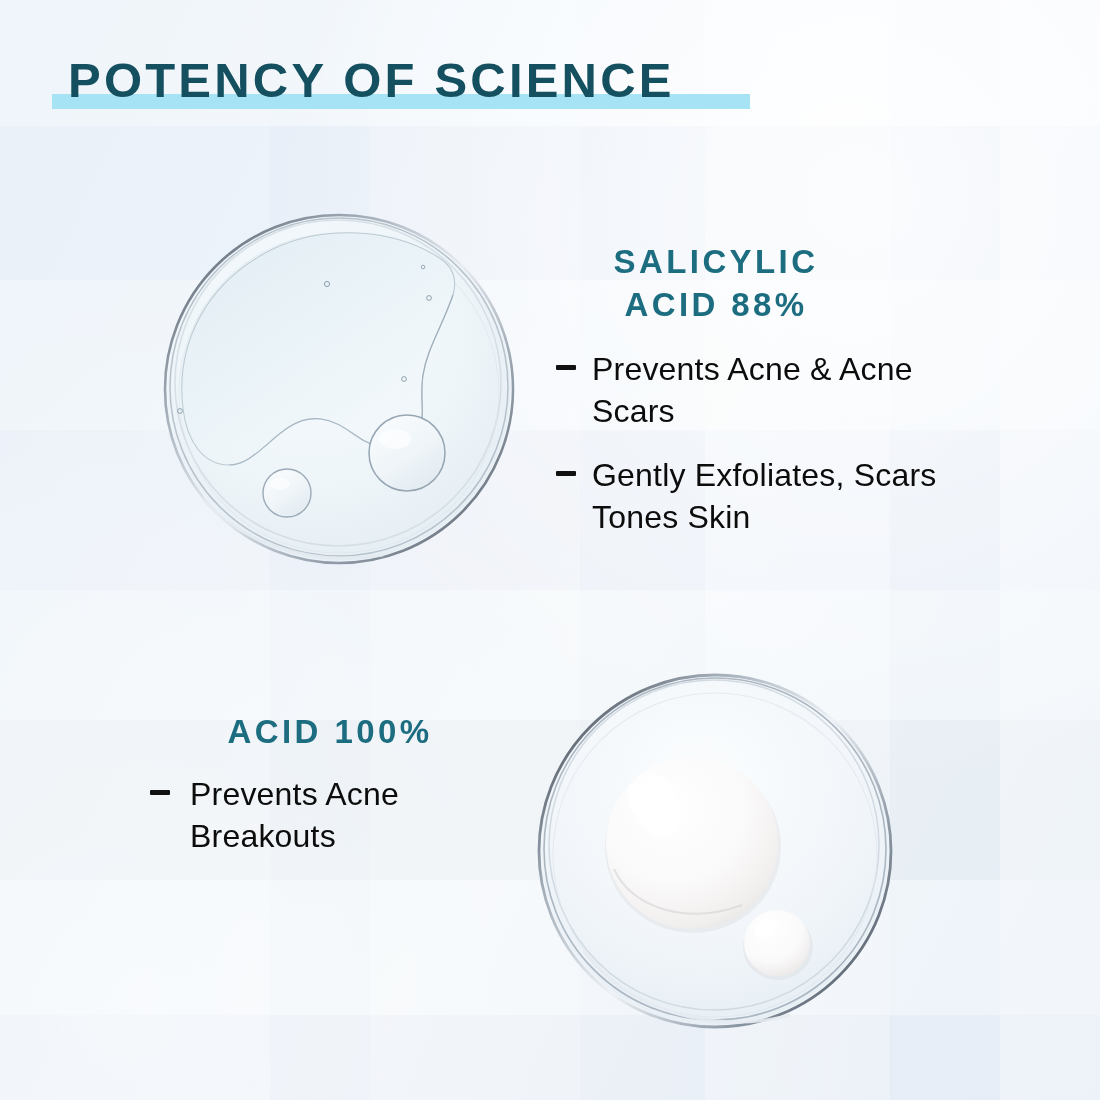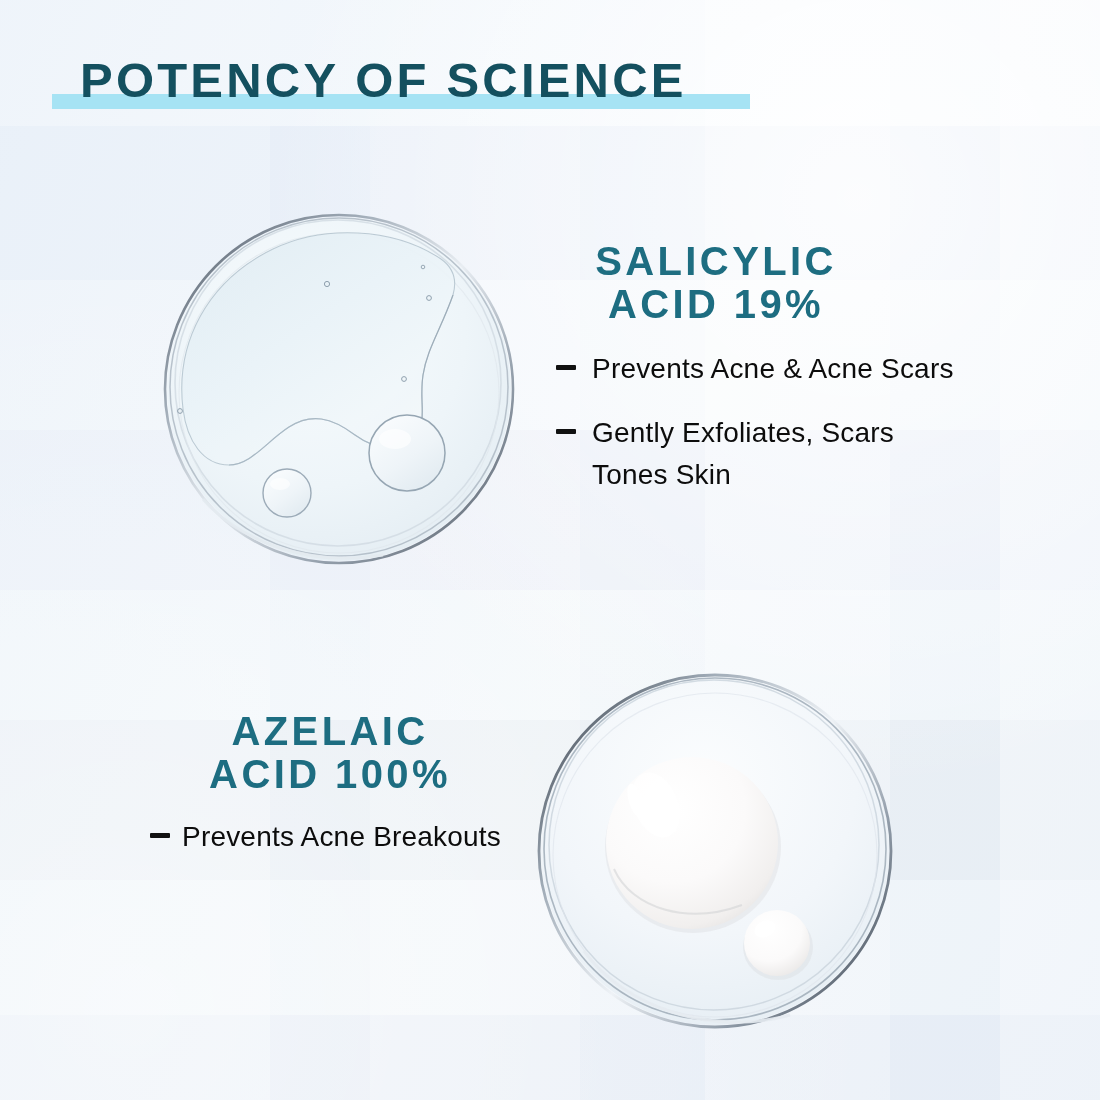--- a/index.html
+++ b/index.html
@@ -54,54 +54,54 @@
   .title-underline {
     position: absolute;
     left: 0;
     top: 44px;
     width: 698px;
     height: 15px;
     background: #a6e3f4;
   }
   .title-text {
     position: absolute;
-    left: 28px;
+    left: 16px;
     top: 0;
     font-size: 49px;
     font-weight: bold;
     letter-spacing: 3.2px;
     color: #14505f;
     line-height: 60px;
     white-space: nowrap;
   }
 
   
   .ingredient-name {
     color: #1d6d81;
     font-weight: bold;
-    font-size: 40px;
+    font-size: 33px;
     letter-spacing: 3.4px;
     line-height: 43px;
   }
   .bullet-list { margin: 0; padding: 0; list-style: none; }
   .bullet-item {
     display: flex;
     align-items: flex-start;
     margin-top: 22px;
   }
   .dash {
     flex: none;
     width: 20px;
     height: 5px;
     background: #111111;
     margin-top: 17px;
     border-radius: 1px;
   }
   .bullet-text {
-    font-size: 28px;
+    font-size: 32px;
     color: #0c0c0c;
     line-height: 42px;
     font-weight: 400;
     letter-spacing: 0.2px;
   }
 
   
   #block-salicylic {
     position: absolute;
     left: 556px;
@@ -113,21 +113,21 @@
   #block-salicylic .bullet-text { margin-left: 16px; }
 
   
   #block-azelaic {
     position: absolute;
     left: 150px;
     top: 710px;
     width: 400px;
   }
   #block-azelaic .ingredient-name { text-align: center; padding-right: 40px; }
-  #block-azelaic .bullet-text { margin-left: 12px; }
+  #block-azelaic .bullet-text { margin-left: 20px; }
   #block-azelaic .bullet-item { margin-top: 20px; }
 
   
   .dish { position: absolute; }
   #dish-top    { left: 155px; top: 203px; width: 368px; height: 368px; }
   #dish-bottom { left: 528px; top: 663px; width: 374px; height: 374px; }
 </style>
 </head>
 <body>
 
@@ -257,37 +257,36 @@
     <ellipse cx="250" cy="284" rx="35" ry="33" fill="#d8dadc" opacity="0.38"></ellipse>
     <circle cx="249" cy="280" r="33" fill="url(#creamSmall)"></circle>
     <ellipse cx="237" cy="266" rx="11" ry="8" fill="#ffffff" opacity="0.85" transform="rotate(-25 237 266)"></ellipse>
 
     <path d="M 56 288 C 96 344, 184 374, 262 352" fill="none" stroke="#e5ebf1" stroke-width="3.2" opacity="0.9"></path>
   </svg>
 
   <div id="block-salicylic">
     <div class="ingredient-name">
       <div>SALICYLIC</div>
-      <div>ACID 19%</div>
+      <div>ACID 88%</div>
     </div>
     <ul class="bullet-list">
       <li class="bullet-item">
         <span class="dash"></span>
         <span class="bullet-text">Prevents Acne &amp; Acne Scars</span>
       </li>
       <li class="bullet-item">
         <span class="dash"></span>
         <span class="bullet-text">Gently Exfoliates, Scars Tones Skin</span>
       </li>
     </ul>
   </div>
 
   <div id="block-azelaic">
     <div class="ingredient-name">
-      <div>AZELAIC</div>
       <div>ACID 100%</div>
     </div>
     <ul class="bullet-list">
       <li class="bullet-item">
         <span class="dash"></span>
         <span class="bullet-text">Prevents Acne Breakouts</span>
       </li>
     </ul>
   </div>
 

